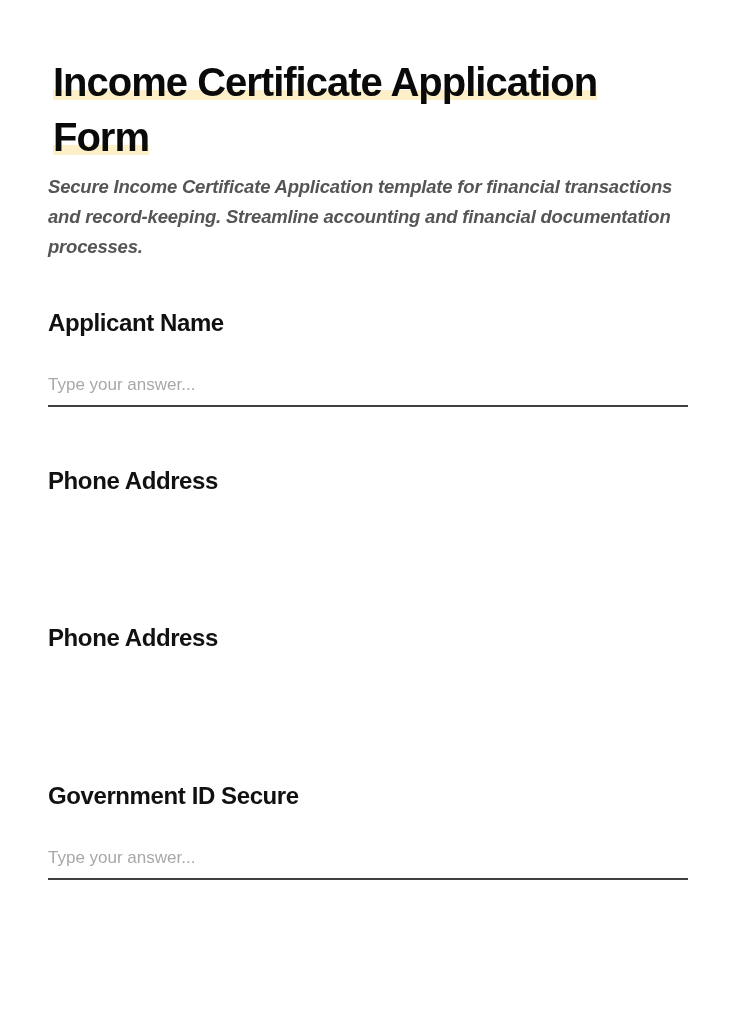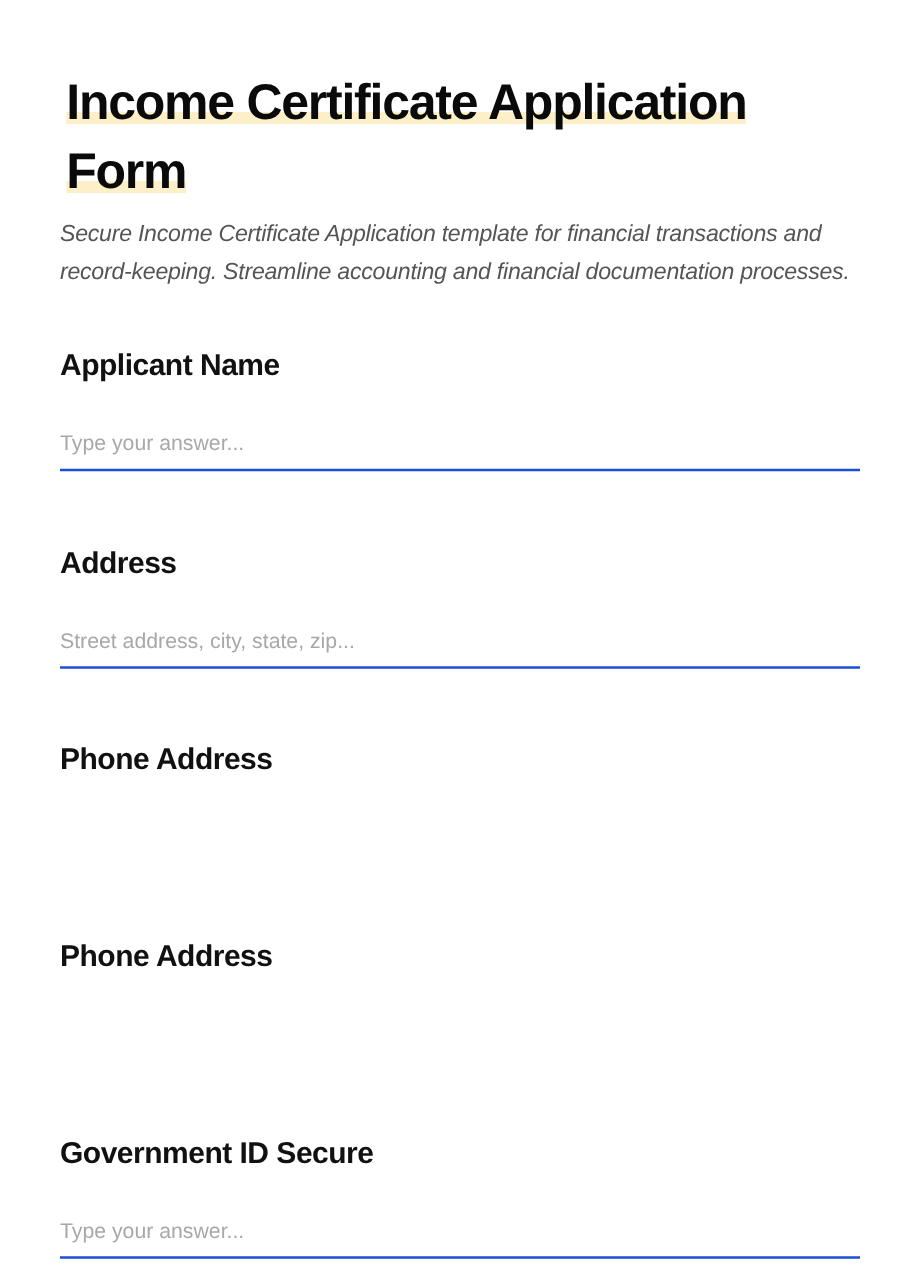--- a/index.html
+++ b/index.html
@@ -18,40 +18,41 @@
     -webkit-box-decoration-break: clone;
     box-decoration-break: clone;
   }
   .desc {
     margin: 7px 0 0 0;
     font-size: 18.5px;
     line-height: 30px;
     font-style: italic;
     color: #555555;
     letter-spacing: -0.2px;
+    font-weight: bold;
   }
   .field { height: 157.5px; }
   .fields { margin-top: 48px; }
   .label {
     font-size: 24px;
     font-weight: 700;
     color: #111111;
     letter-spacing: -0.4px;
     line-height: 26px;
     height: 26px;
     margin: 0;
   }
   .input {
     display: block;
     box-sizing: border-box;
     width: 640px;
     margin-top: 35px;
     height: 36px;
     border: none;
-    border-bottom: 2px solid #1d4ed8;
+    border-bottom: 2px solid #404040;
     outline: none;
     padding: 0 0 6px 0;
     font-family: "Liberation Sans", sans-serif;
     font-size: 17px;
     color: #222;
     background: transparent;
   }
   .input::placeholder { color: #a8a8a8; }
 </style>
 </head>
@@ -60,24 +61,20 @@
 <div class="page">
   <h1 class="title"><span>Income Certificate Application Form</span></h1>
   <p class="desc">Secure Income Certificate Application template for financial transactions and record-keeping. Streamline accounting and financial documentation processes.</p>
 
   <div class="fields">
     <div class="field">
       <div class="label">Applicant Name</div>
       <input class="input" type="text" placeholder="Type your answer..." style="">
     </div>
     <div class="field">
-      <div class="label">Address</div>
-      <input class="input" type="text" placeholder="Street address, city, state, zip..." style="">
-    </div>
-    <div class="field">
       <div class="label">Phone Address</div>
     </div>
     <div class="field">
       <div class="label">Phone Address</div>
     </div>
     <div class="field">
       <div class="label">Government ID Secure</div>
       <input class="input" type="text" placeholder="Type your answer..." style="">
     </div>
   </div>

